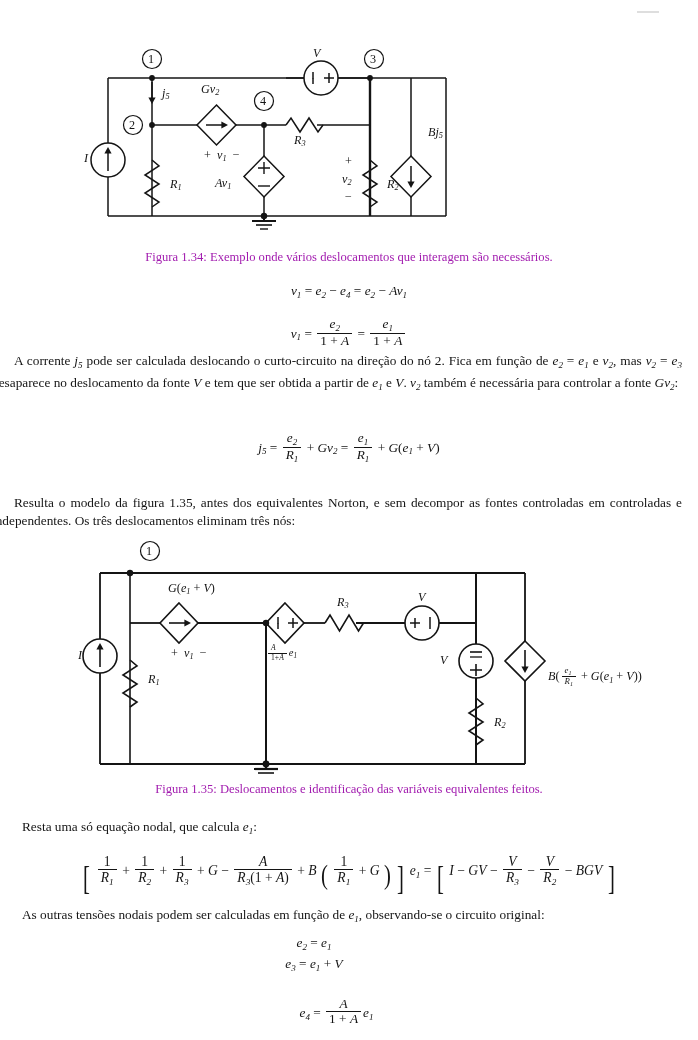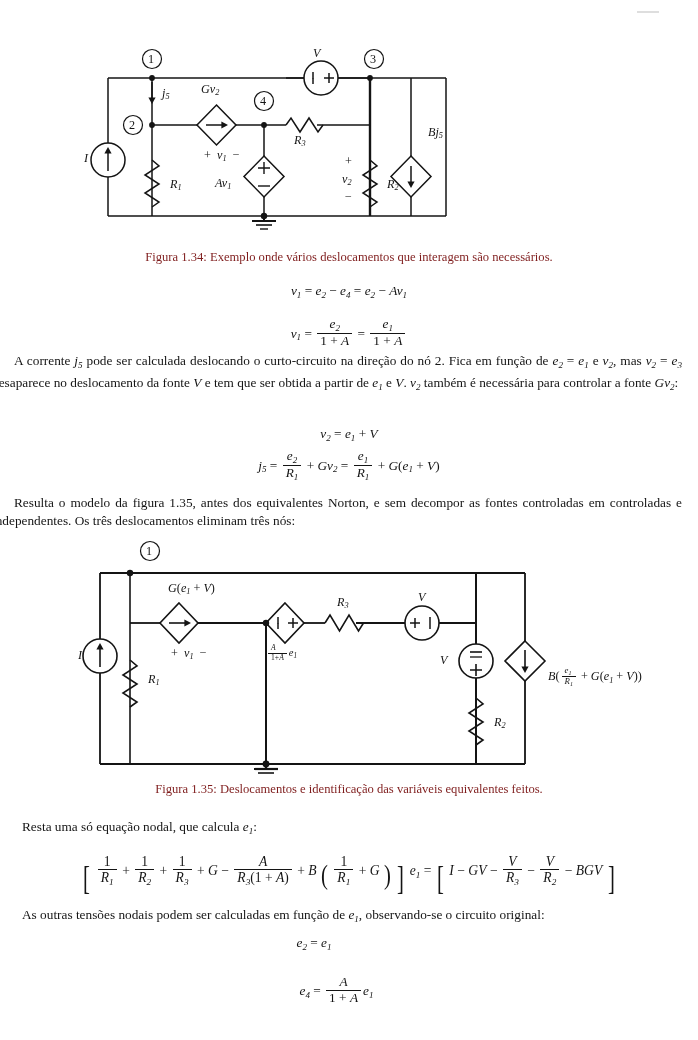--- a/index.html
+++ b/index.html
@@ -10,21 +10,21 @@
   }
   .page{position:relative;width:698px;height:1040px;}
 
   
   .para{
     position:absolute;font-size:13.3px;line-height:18.2px;
     text-align:justify;text-justify:inter-word;color:#141414;
   }
   .caption{
     position:absolute;font-size:12.6px;line-height:16px;
-    text-align:center;color:#7f1d1d;width:100%;
+    text-align:center;color:#a21caf;width:100%;
   }
   .eqblock{position:absolute;font-size:13.3px;color:#141414;}
   .eqline{display:block;white-space:nowrap;margin:1.5px 0;}
   i,.it{font-style:italic;font-family:"Liberation Serif","DejaVu Serif",serif;}
   sub{font-size:.68em;vertical-align:-.28em;font-style:italic;}
 
   
   .frac{display:inline-block;vertical-align:-0.52em;
         font-size:1em;margin:0 2px;}
   .frac > .num{display:block;padding:0 3px;line-height:1.12;}
@@ -182,23 +182,20 @@
       =
       <span class="frac"><span class="num"><i>e</i><sub>1</sub></span><span class="den">1 + <i>A</i></span></span>
     </span>
   </div>
 
   <div class="para" style="left:-8px;top:352px;width:690px;text-indent:22px;">
     A corrente <i>j</i><sub class="up">5</sub> pode ser calculada deslocando o curto-circuito na direção do nó 2. Fica em função de <i>e</i><sub>2</sub> = <i>e</i><sub>1</sub> e <i>v</i><sub>2</sub>, mas <i>v</i><sub>2</sub> = <i>e</i><sub>3</sub> desaparece no deslocamento da fonte <i>V</i> e tem que ser obtida a partir de <i>e</i><sub>1</sub> e <i>V</i>. <i>v</i><sub>2</sub> também é necessária para controlar a fonte <i>Gv</i><sub>2</sub>:
   </div>
 
   <div class="eqblock" style="left:0;top:424px;width:698px;text-align:center;">
-    <span class="eqline">
-      <i>v</i><sub>2</sub> = <i>e</i><sub>1</sub> + <i>V</i>
-    </span>
     <span class="eqline" style="margin-top:7px;">
       <i>j</i><sub class="up">5</sub> =
       <span class="frac"><span class="num"><i>e</i><sub>2</sub></span><span class="den"><i>R</i><sub>1</sub></span></span>
       + <i>Gv</i><sub>2</sub> =
       <span class="frac"><span class="num"><i>e</i><sub>1</sub></span><span class="den"><i>R</i><sub>1</sub></span></span>
       + <i>G</i>(<i>e</i><sub>1</sub> + <i>V</i>)
     </span>
   </div>
 
   <div class="para" style="left:-8px;top:494px;width:690px;text-indent:22px;">
@@ -346,19 +343,22 @@
   </div>
 
   <div class="para" style="left:22px;top:906px;width:654px;">
     As outras tensões nodais podem ser calculadas em função de <i>e</i><sub>1</sub>, observando-se o circuito original:
   </div>
 
   <div class="eqblock" style="left:0;top:933px;width:628px;text-align:center;">
     <span class="eqline">
       <i>e</i><sub>2</sub> = <i>e</i><sub>1</sub>
     </span>
+    <span class="eqline" style="margin-top:5px;">
+      <i>e</i><sub>3</sub> = <i>e</i><sub>1</sub> + <i>V</i>
+    </span>
     <span class="eqline" style="margin-top:24px;padding-left:45px;">
       <i>e</i><sub>4</sub> =
       <span class="frac"><span class="num"><i>A</i></span><span class="den">1 + <i>A</i></span></span><i>e</i><sub>1</sub>
     </span>
   </div>
 
 </div>
 
 </body></html>

